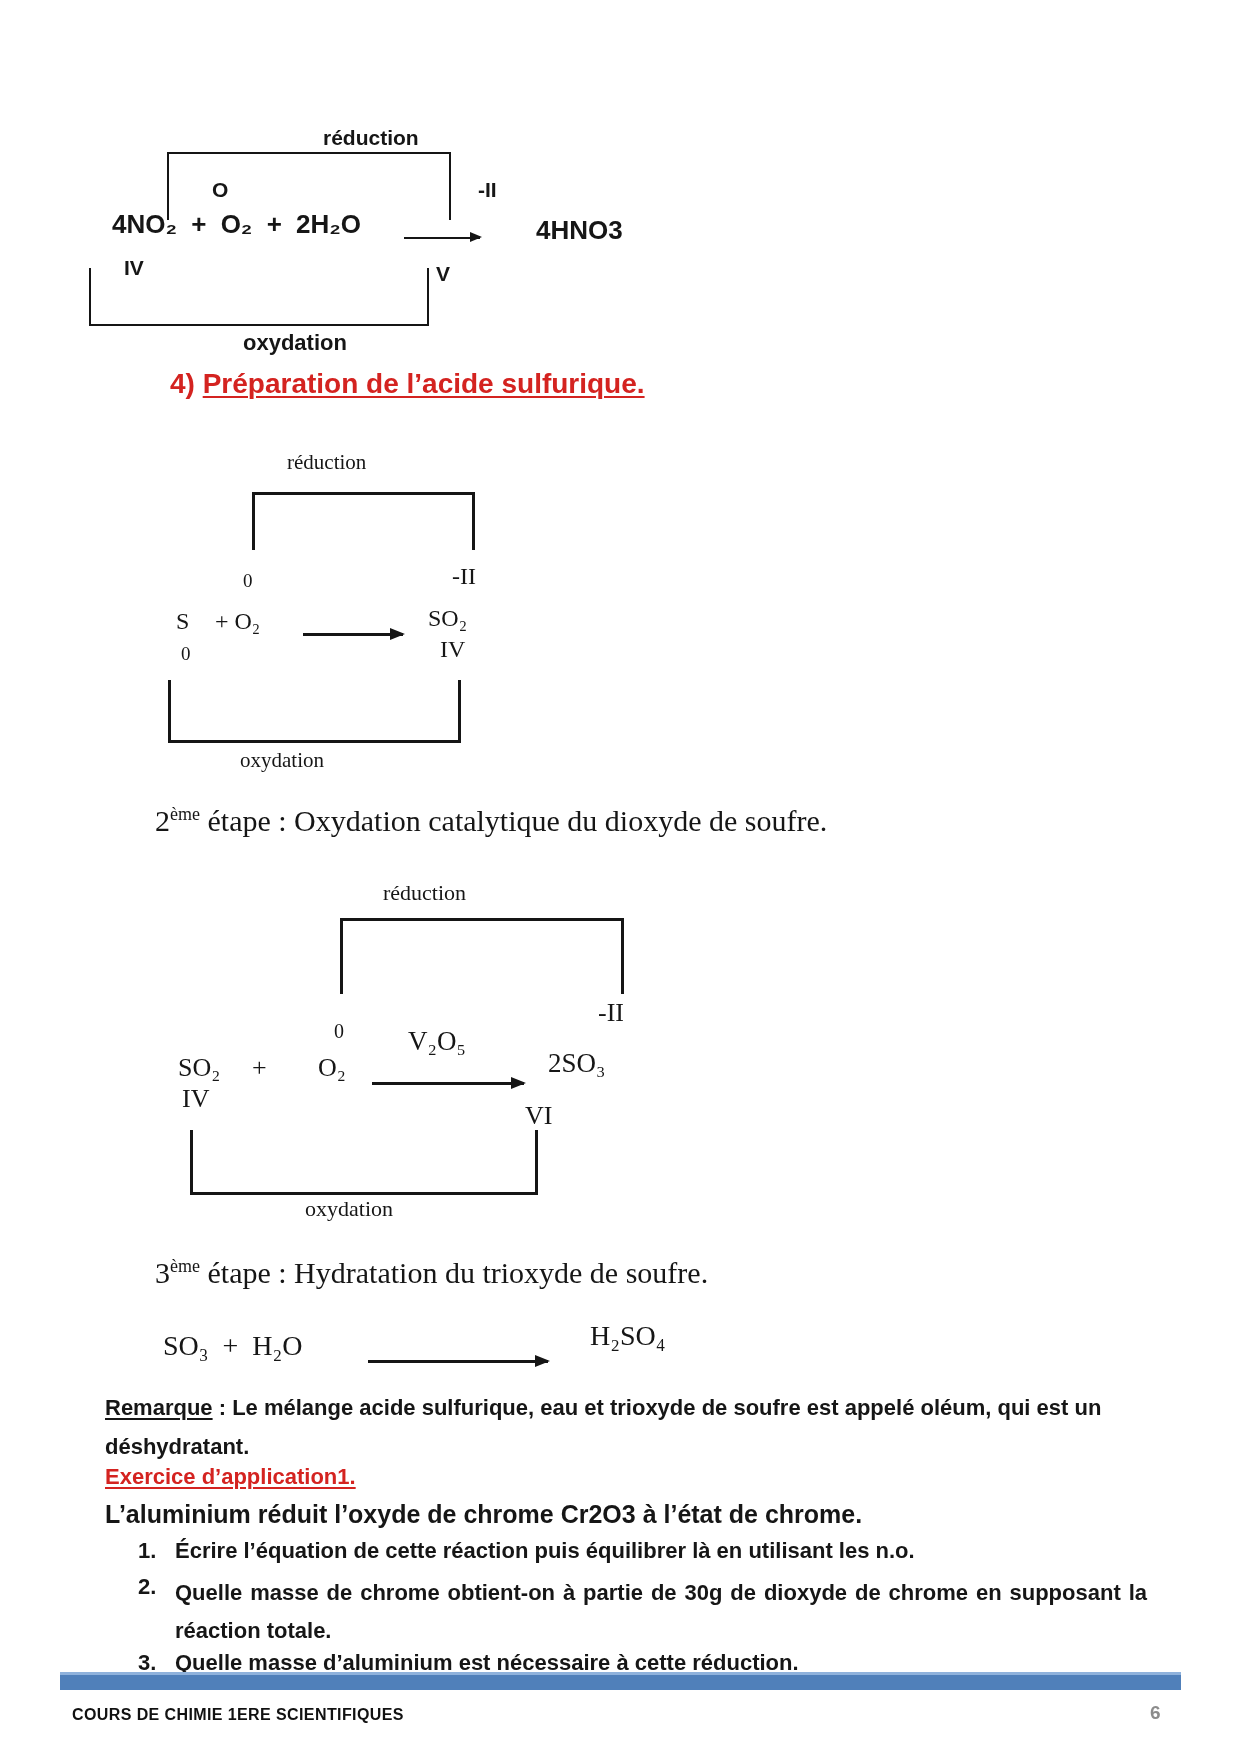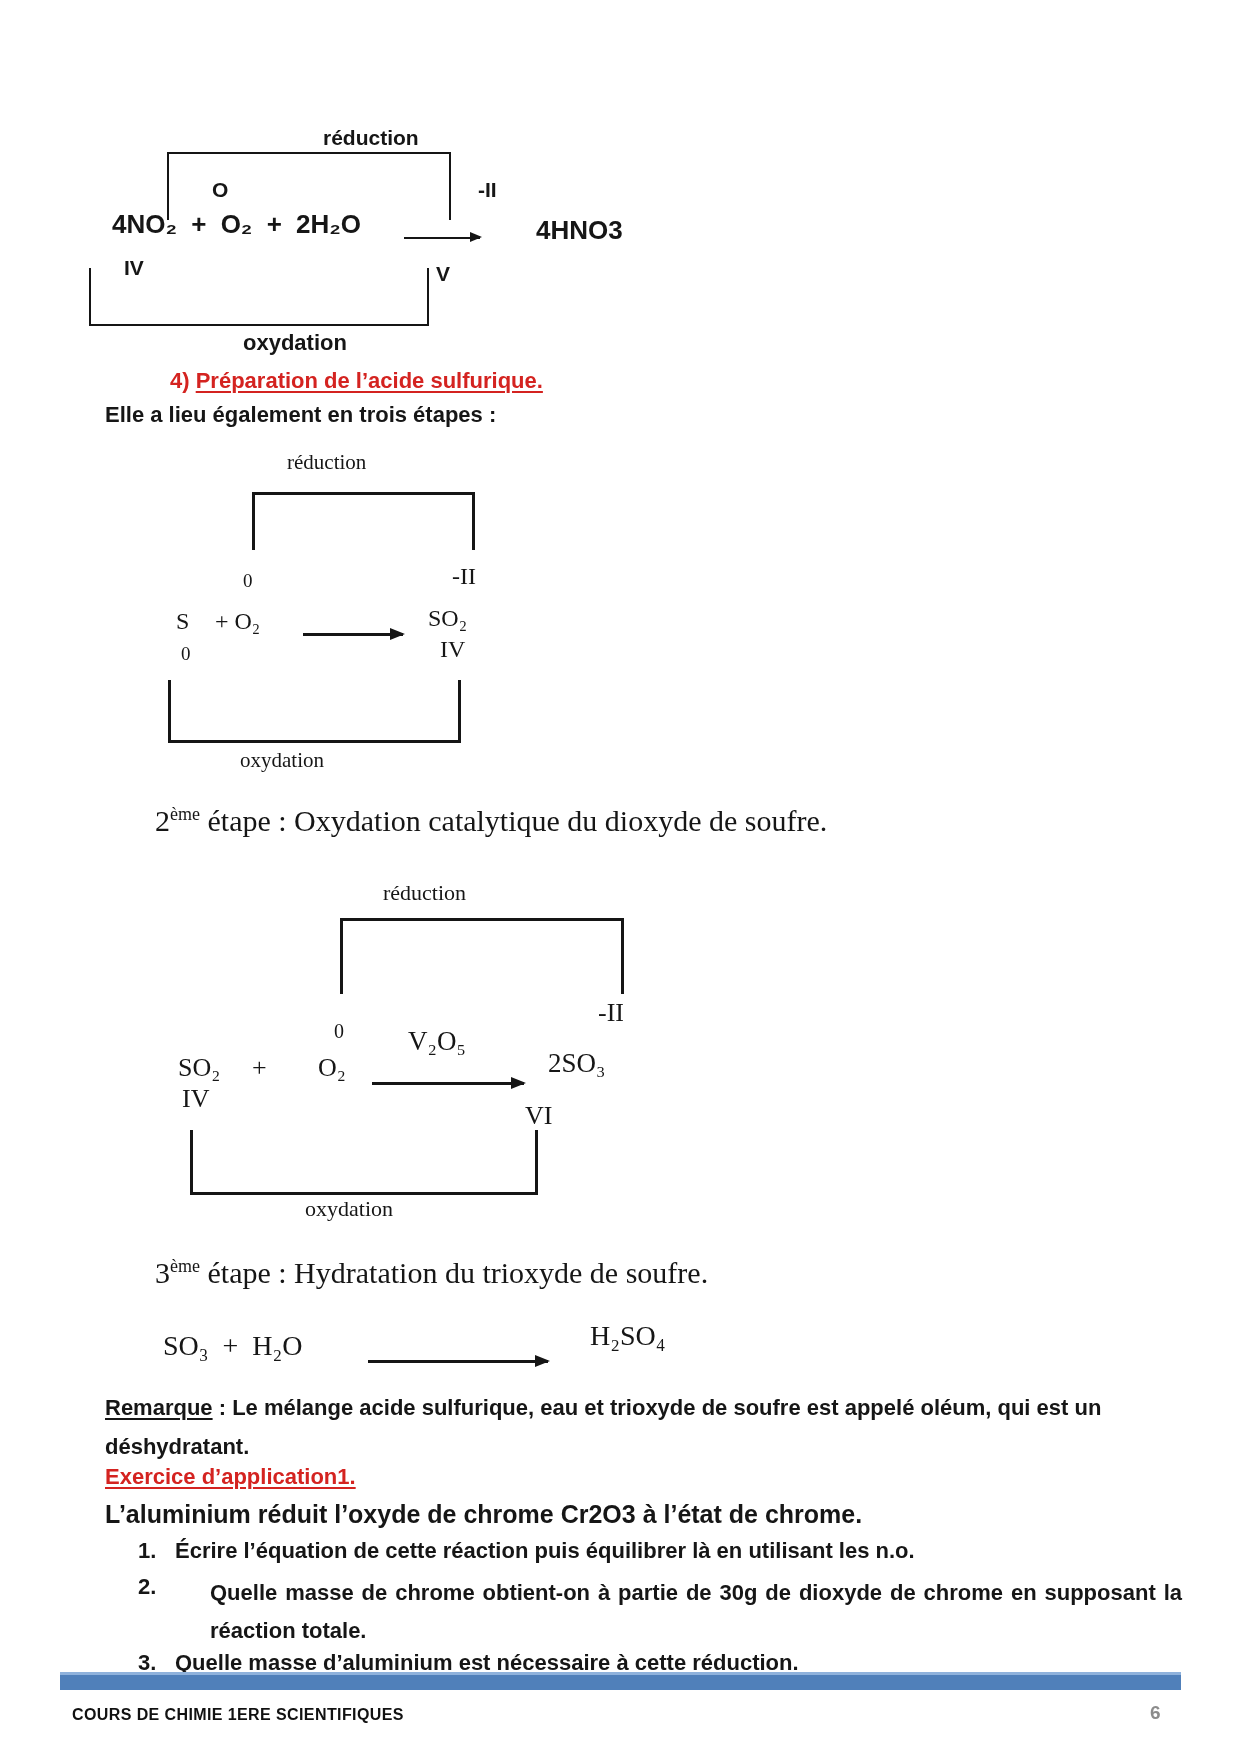--- a/index.html
+++ b/index.html
@@ -15,21 +15,21 @@
   .arrow{position:absolute;height:0;border-top:3px solid #151515;}
   .arrow::after{content:"";position:absolute;right:-2px;top:-8px;width:0;height:0;
     border-left:15px solid #151515;border-top:6.5px solid transparent;border-bottom:6.5px solid transparent;}
   .arrow.thin{border-top-width:2.5px;}
   .arrow.thin::after{border-left-width:12px;border-top-width:5.5px;border-bottom-width:5.5px;top:-7px;}
   
   .br-top{position:absolute;border-top:3px solid #151515;border-left:3px solid #151515;border-right:3px solid #151515;}
   .br-bottom{position:absolute;border-bottom:3px solid #151515;border-left:3px solid #151515;border-right:3px solid #151515;}
   .br2{border-width:2.5px;}
   .ws{word-spacing:7px;}
-  .justify{white-space:normal;text-align:justify;line-height:38px;margin-left:35px;}
+  .justify{white-space:normal;text-align:justify;line-height:38px;}
   .wrap{white-space:normal;line-height:39px;}
   .bar{position:absolute;background:#5080ba;border-top:3px solid #8fb2dc;}
 </style>
 </head>
 <body>
 
 <div id="page">
 
 
   <div class="abs hand" style="left:323px;top:126px;font-size:21px;">réduction</div>
@@ -37,23 +37,22 @@
   <div class="abs hand" style="left:212px;top:178px;font-size:21px;">O</div>
   <div class="abs hand" style="left:478px;top:178px;font-size:21px;">-II</div>
   <div class="abs hand ws" style="left:112px;top:210px;font-size:26px;">4NO₂ + O₂ + 2H₂O</div>
   <div class="arrow thin" style="left:404px;top:237px;width:76px;"></div>
   <div class="abs hand" style="left:536px;top:208px;font-size:26px;margin-top:8px;">4HNO3</div>
   <div class="abs hand" style="left:124px;top:256px;font-size:21px;">IV</div>
   <div class="abs hand" style="left:436px;top:262px;font-size:21px;">V</div>
   <div class="br-bottom br2" style="left:89px;top:268px;width:336px;height:56px;"></div>
   <div class="abs hand" style="left:243px;top:330px;font-size:22px;">oxydation</div>
 
-  <div class="abs hand red" style="left:170px;top:368px;font-size:22px;font-weight:700;"><span>4)</span>&nbsp;<span class="u">Préparation de l’acide sulfurique.</span></div>
+  <div class="abs hand red" style="left:170px;top:368px;font-size:28px;font-weight:700;"><span>4)</span>&nbsp;<span class="u">Préparation de l’acide sulfurique.</span></div>
 
-  <div class="abs hand" style="left:105px;top:402px;font-size:22px;">Elle a lieu également en trois étapes :</div>
 
   <div class="abs serif" style="left:287px;top:450px;font-size:21px;">réduction</div>
   <div class="br-top" style="left:252px;top:492px;width:217px;height:55px;"></div>
   <div class="abs serif" style="left:243px;top:570px;font-size:19px;">0</div>
   <div class="abs serif" style="left:452px;top:563px;font-size:24px;">-II</div>
   <div class="abs serif" style="left:176px;top:608px;font-size:24px;">S</div>
   <div class="abs serif" style="left:215px;top:608px;font-size:24px;text-align:center;">+ O₂</div>
   <div class="arrow" style="left:303px;top:633px;width:100px;"></div>
   <div class="abs serif" style="left:428px;top:605px;font-size:24px;">SO₂</div>
   <div class="abs serif" style="left:181px;top:643px;font-size:19px;">0</div>

